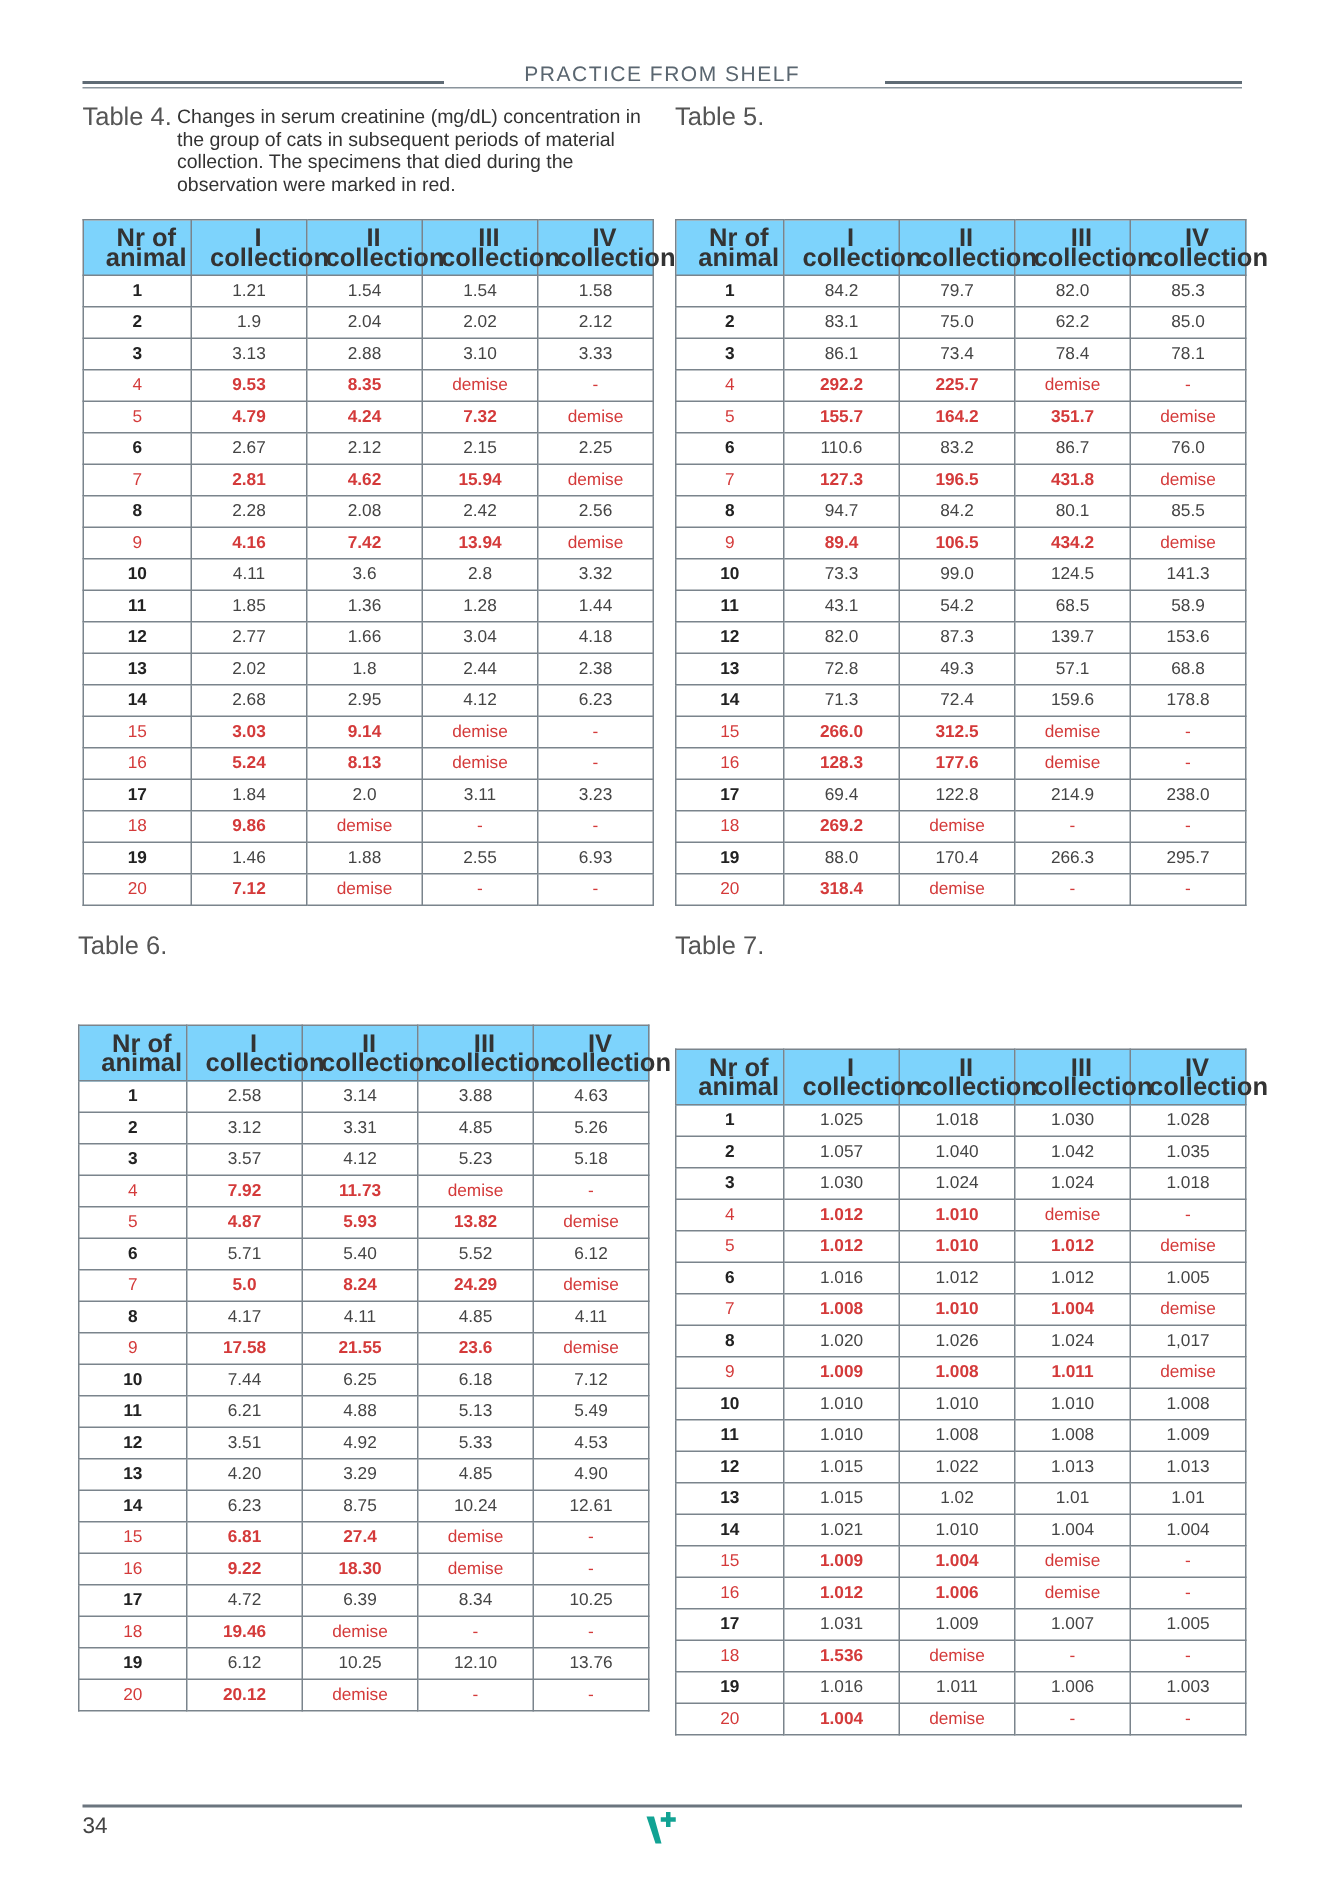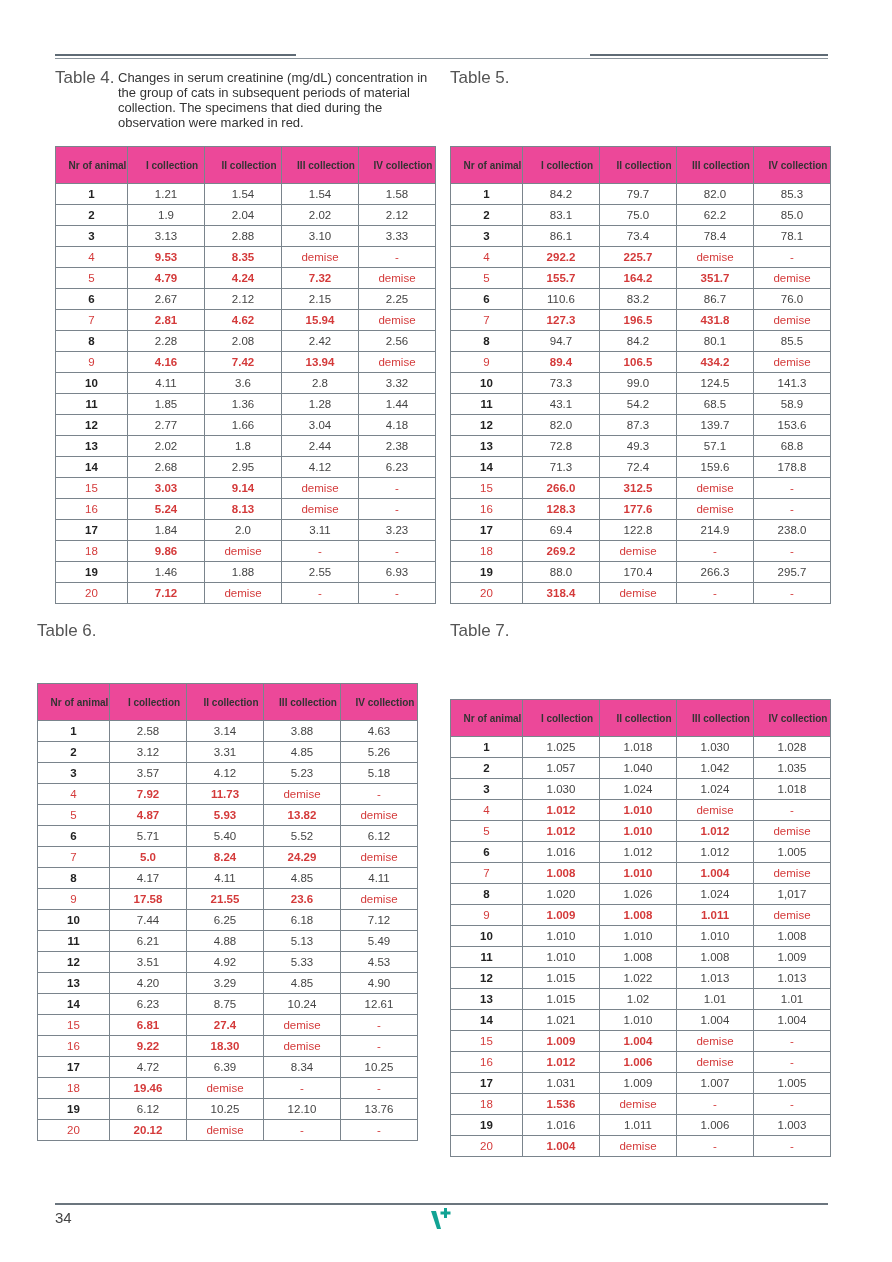--- a/index.html
+++ b/index.html
@@ -8,38 +8,39 @@
   .header .line-l { position: absolute; left: 0; top: 14px; width: 241px; height: 2px; background: #5f6b75; }
   .header .line-r { position: absolute; left: 535px; top: 14px; width: 238px; height: 2px; background: #5f6b75; }
   .header .line-b { position: absolute; left: 0; top: 18px; width: 773px; height: 1px; background: #8a949c; }
   .header .title { position: absolute; left: 0; width: 773px; top: 1px; text-align: center; font-size: 14px; letter-spacing: 1px; color: #5a6670; }
   .block { position: absolute; width: 380px; }
   .caption { display: flex; font-size: 13px; line-height: 15px; color: #333; }
   .caption .num { width: 63px; flex: none; color: #555; font-size: 17px; }
   .caption .txt { flex: 1; }
   table { border-collapse: collapse; position: absolute; left: 0; width: 380px; font-size: 11.5px; table-layout: fixed; }
   th, td { border: 1px solid #7a848c; text-align: center; padding: 0; }
-  th { background: #ec4899; font-weight: bold; color: #333; height: 36px; font-size: 10px; line-height: 13px; padding-left: 12px; }
+  th { background: #7dd3fc; font-weight: bold; color: #333; height: 36px; font-size: 17px; line-height: 13px; padding-left: 12px; }
   td { height: 20px; color: #444; }
   td.n { font-weight: bold; color: #222; }
   tr.dead td { color: #d43a3a; font-weight: bold; }
   tr.dead td.n { color: #d43a3a; font-weight: normal; }
   td.demise { font-weight: normal !important; }
   col.c0 { width: 72px; } col.c1 { width: 77px; } col.c2 { width: 77px; } col.c3 { width: 77px; } col.c4 { width: 77px; }
   .footer-line { position: absolute; left: 55px; top: 1203px; width: 773px; height: 2px; background: #6b757e; }
   .page-num { position: absolute; left: 55px; top: 1209px; font-size: 15px; color: #444; }
   .logo { position: absolute; left: 428px; top: 1207px; width: 26px; height: 24px; }
 </style>
 </head>
 <body>
 
 <div class="header">
   <div class="line-l"></div>
   <div class="line-r"></div>
   <div class="line-b"></div>
+  <div class="title">PRACTICE FROM SHELF</div>
 </div>
 
 <div class="block" style="left:55px; top:70px;">
   <div class="caption">
     <span class="num">Table 4.</span>
     <span class="txt">Changes in serum creatinine (mg/dL) concentration in the group of cats in subsequent periods of material collection. The specimens that died during the observation were marked in red.</span>
   </div>
   <table style="top:76px;">
       <colgroup>
         <col class="c0">
@@ -361,21 +362,21 @@
           <td class="n">20</td>
           <td class="">318.4</td>
           <td class="demise">demise</td>
           <td class="demise">-</td>
           <td class="demise">-</td>
         </tr>
       </tbody>
     </table>
 </div>
 
-<div class="block" style="left:37px; top:623px;">
+<div class="block" style="left:52px; top:623px;">
   <div class="caption">
     <span class="num">Table 6.</span>
   </div>
   <table style="top:60px;">
       <colgroup>
         <col class="c0">
         <col class="c1">
         <col class="c2">
         <col class="c3">
         <col class="c4">

